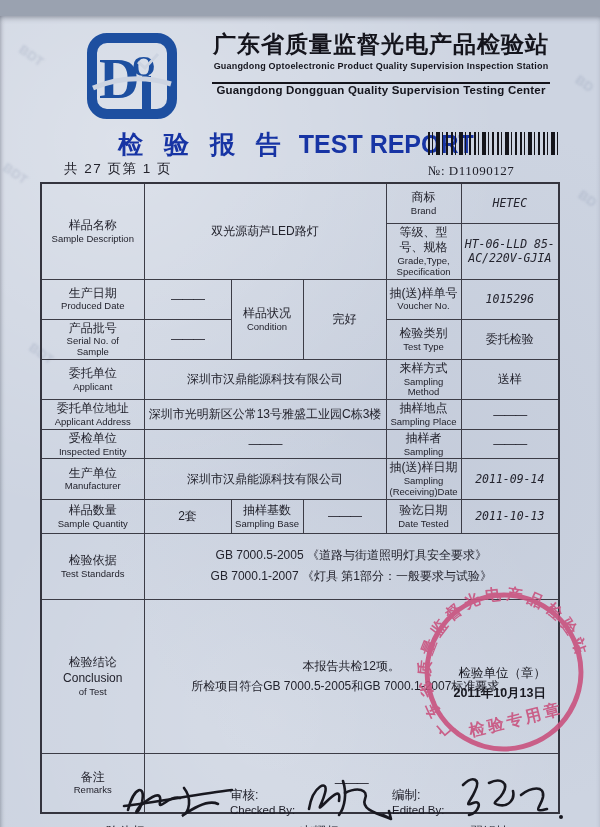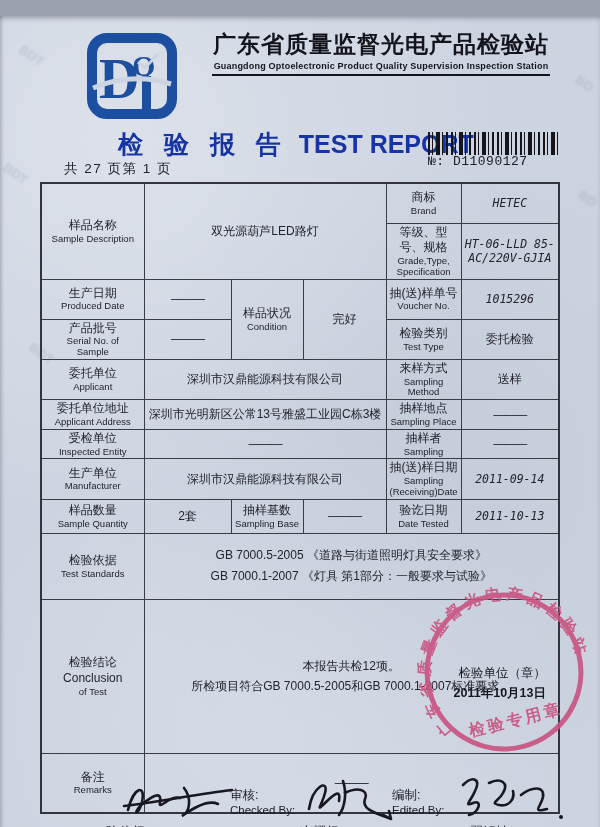--- a/index.html
+++ b/index.html
@@ -14,36 +14,36 @@
     font-family:"Liberation Sans","DejaVu Sans",sans-serif;color:#20202a;
   }
   
   .ghost{position:absolute;color:rgba(90,105,140,.18);font-weight:bold;font-size:13px;
     transform:rotate(35deg);filter:blur(1px);pointer-events:none;}
   
   .logo{position:absolute;left:86px;top:16px;width:92px;height:88px;}
   .orgs{position:absolute;left:180px;top:16px;width:402px;text-align:center;line-height:1.05;}
   .org-cn1{font-size:23px;font-weight:bold;letter-spacing:1px;color:#14141c;}
   .org-en1{display:inline-block;font-size:9px;font-weight:bold;color:#14141c;
-    border-bottom:2px solid #14141c;padding:1px 2px 2px;letter-spacing:.2px;}
+    border-bottom:2px solid #14141c;padding:1px 2px 10px;letter-spacing:.2px;}
   .org-cn2{font-size:23px;font-weight:bold;letter-spacing:2.5px;color:#14141c;margin-top:2px;}
   .org-en2{font-size:11.5px;font-weight:bold;color:#14141c;letter-spacing:.2px;}
   .title{position:absolute;left:118px;top:112px;width:310px;text-align:center;
     color:#1734a4;font-weight:bold;font-size:25px;white-space:nowrap;}
   .title .cn{letter-spacing:7px;margin-right:4px;}
   .barcode{position:absolute;left:428px;top:116px;width:133px;height:23px;
     background:repeating-linear-gradient(90deg,
       #15151b 0 2px,transparent 2px 4px,
       #15151b 4px 5px,transparent 5px 8px,
       #15151b 8px 12px,transparent 12px 14px,
       #15151b 14px 15px,transparent 15px 18px,
       #15151b 18px 20px,transparent 20px 23px);}
   .page-info{position:absolute;left:64px;top:144px;font-size:13.5px;letter-spacing:1.5px;color:#23232c;}
-  .report-no{position:absolute;left:428px;top:138px;font-size:13px;color:#1c1c26;
-    font-family:Liberation Mono, monospace;letter-spacing:.5px;}
+  .report-no{position:absolute;left:428px;top:147px;font-size:13px;color:#1c1c26;
+    font-family:Liberation Serif, serif;letter-spacing:.5px;}
   
   table.report{position:absolute;left:40px;top:166px;width:518px;border-collapse:collapse;
     table-layout:fixed;border:2px solid #34343e;font-size:12px;color:#23232d;}
   table.report td{border:1px solid #3c3c46;padding:1px 3px;text-align:center;
     vertical-align:middle;overflow:hidden;}
   .lbl .cn{display:block;font-size:12px;line-height:1.3;}
   .lbl .en{display:block;font-size:9.5px;line-height:1.15;white-space:pre-line;}
   td.val{font-size:12px;}
   td.mono{font-family:"DejaVu Sans Mono",monospace;font-size:11.5px;font-style:italic;}
   td.dash{letter-spacing:-1px;color:#2a2a34;}
@@ -80,20 +80,21 @@
     <text x="13" y="66" font-size="56" font-weight="bold" fill="#1d4fa0" font-family="Liberation Serif, serif">D</text>
     <text x="46" y="44" font-size="30" font-weight="bold" fill="#1d4fa0" font-family="Liberation Serif, serif">Q</text>
     <rect x="56" y="44" width="9" height="36" fill="#1d4fa0"></rect>
     <path d="M7 56 Q 46 40 85 52" stroke="#cdd4e1" stroke-width="5" fill="none"></path>
     <path d="M52 30 l7 6 l13 -14" stroke="#cdd4e1" stroke-width="3" fill="none"></path>
   </svg>
 
   <div class="orgs">
     <div class="org-cn1">广东省质量监督光电产品检验站</div>
     <div><span class="org-en1">Guangdong Optoelectronic Product Quality Supervision Inspection Station</span></div>
+    <div class="org-en2">Guangdong Dongguan Quality Supervision Testing Center</div>
   </div>
 
   <div class="title">
     <span class="cn">检 验 报 告</span>
     <span class="en">TEST REPORT</span>
   </div>
 
   <div class="barcode"></div>
   <div class="page-info">共 27 页第 1 页</div>
   <div class="report-no">№: D11090127</div>

